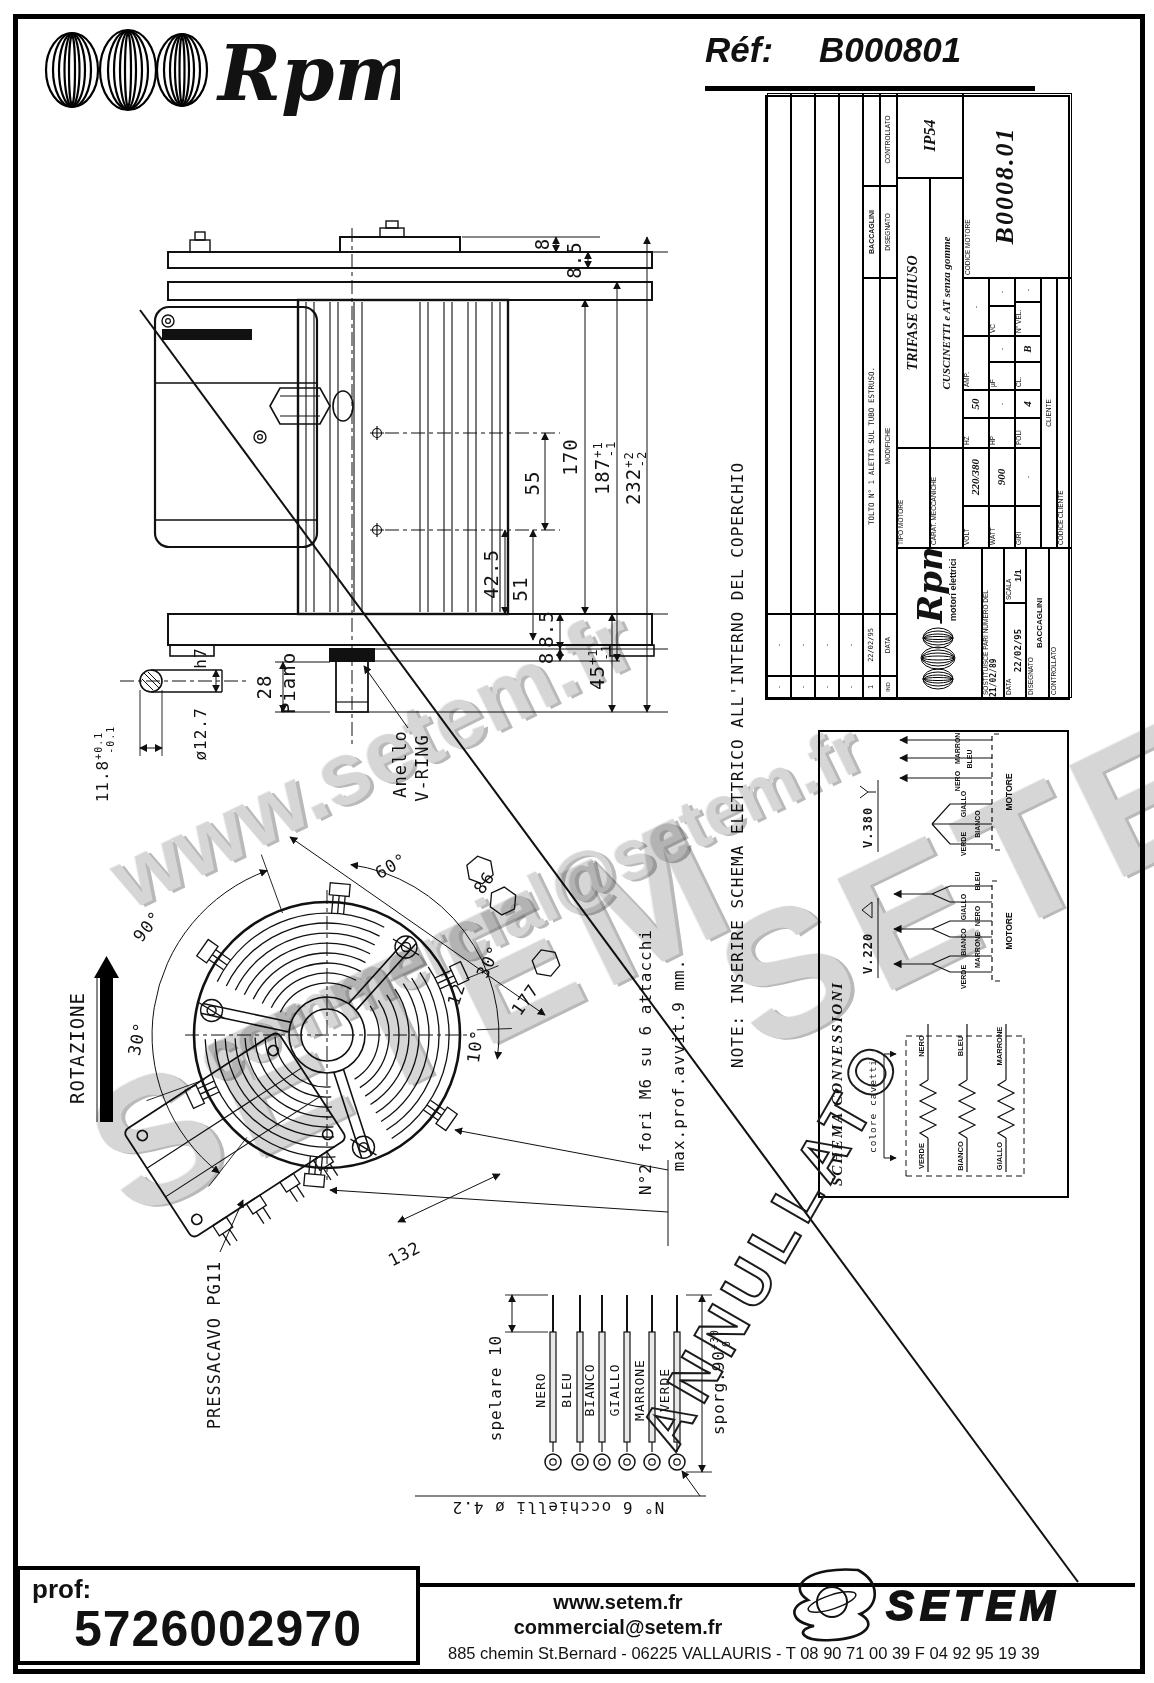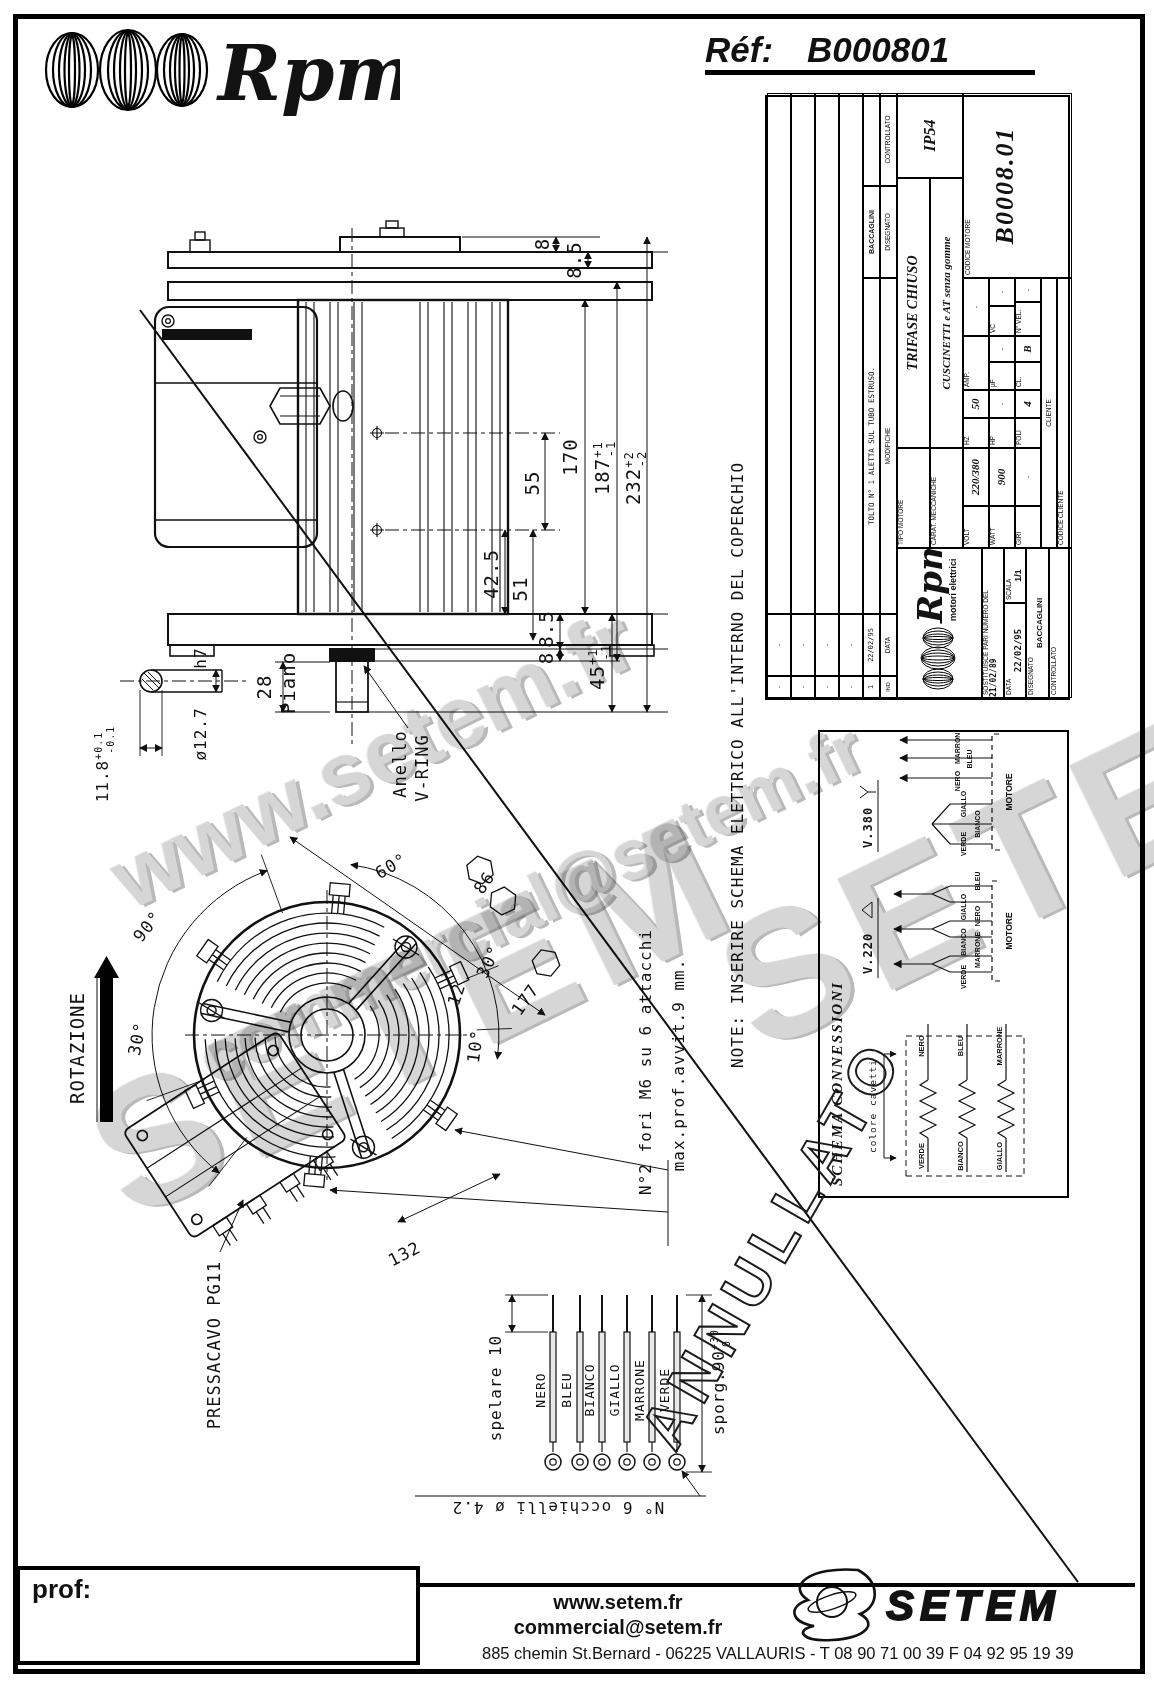--- a/index.html
+++ b/index.html
@@ -1,24 +1,24 @@
 <!DOCTYPE html>
 <html><head>
 <meta charset="utf-8">
 <style>
   html,body{margin:0;padding:0;}
   body{width:1154px;height:1683px;overflow:hidden;background:#fff;
        font-family:"Liberation Sans",sans-serif;color:#111;}
   .page{position:absolute;left:0;top:0;width:1154px;height:1683px;background:#fff;}
   .frame{position:absolute;left:13px;top:14px;width:1122px;height:1650px;border:5px solid #000;}
   .abs{position:absolute;}
-  .nowrap{white-space:nowrap;margin-left:34px;}
+  .nowrap{white-space:nowrap;}
   
-  .ref{position:absolute;left:705px;top:30px;width:330px;display:flex;gap:34px;
-       font-style:italic;font-weight:bold;font-size:35px;border-bottom:5px solid #000;padding-bottom:0;}
+  .ref{position:absolute;left:705px;top:30px;width:330px;display:flex;gap:46px;
+       font-style:italic;font-weight:bold;font-size:35px;border-bottom:5px solid #000;padding-bottom:16px;}
   
   .rot90{transform:rotate(-90deg);transform-origin:0 0;}
   
   .tb{position:absolute;left:765px;top:700px;width:605px;height:305px;background:#fff;border:2px solid #000;box-sizing:border-box;}
   .tb .c{position:absolute;border:1px solid #000;box-sizing:border-box;overflow:hidden;
          font-size:6.5px;line-height:1.05;}
   .tb .lab{font-size:6.5px;padding:1px 2px;}
   .tb .ctr{display:flex;align-items:center;justify-content:center;text-align:center;}
   .iv{font-style:italic;font-weight:bold;font-family:"Liberation Serif",serif;}
   .mono{font-family:"DejaVu Sans Mono",monospace;}
@@ -596,20 +596,21 @@
 
   <div class="wm" style="left:95px;top:838px;font-size:88px;transform:rotate(-26deg);transform-origin:0 0;">www.setem.fr</div>
   <div class="wm" style="left:58px;top:1072px;font-size:180px;letter-spacing:14px;transform:rotate(-26deg);transform-origin:0 0;">SETEM</div>
   <div class="wm" style="left:688px;top:905px;font-size:180px;letter-spacing:14px;transform:rotate(-26deg);transform-origin:0 0;">SETEM</div>
   <div class="wm" style="left:185px;top:1028px;font-size:70px;transform:rotate(-26deg);transform-origin:0 0;">commercial@setem.fr</div>
   <div class="annullato">ANNULLATO</div>
 
   <div class="divider"></div>
   <div class="codebox">
     <div class="cl">prof:</div>
+    <div class="cv">5726002970</div>
   </div>
   <div class="fcenter">
     <div>www.setem.fr</div>
     <div>commercial@setem.fr</div>
   </div>
   <div class="faddr nowrap">885 chemin St.Bernard  -  06225 VALLAURIS  -  T 08 90 71 00 39   F 04 92 95 19 39</div>
   <svg class="abs" style="left:778px;top:1562px;" width="290" height="82">
     <g>
       <path d="M80,8 C32,4 8,24 30,38 C10,44 12,60 36,64 C16,68 24,80 54,78 C88,76 100,62 82,52 C102,44 102,20 80,8 Z" fill="none" stroke="#111" stroke-width="2.6"></path>
       <circle cx="54" cy="40" r="15" fill="#fff" stroke="#111" stroke-width="2"></circle>

